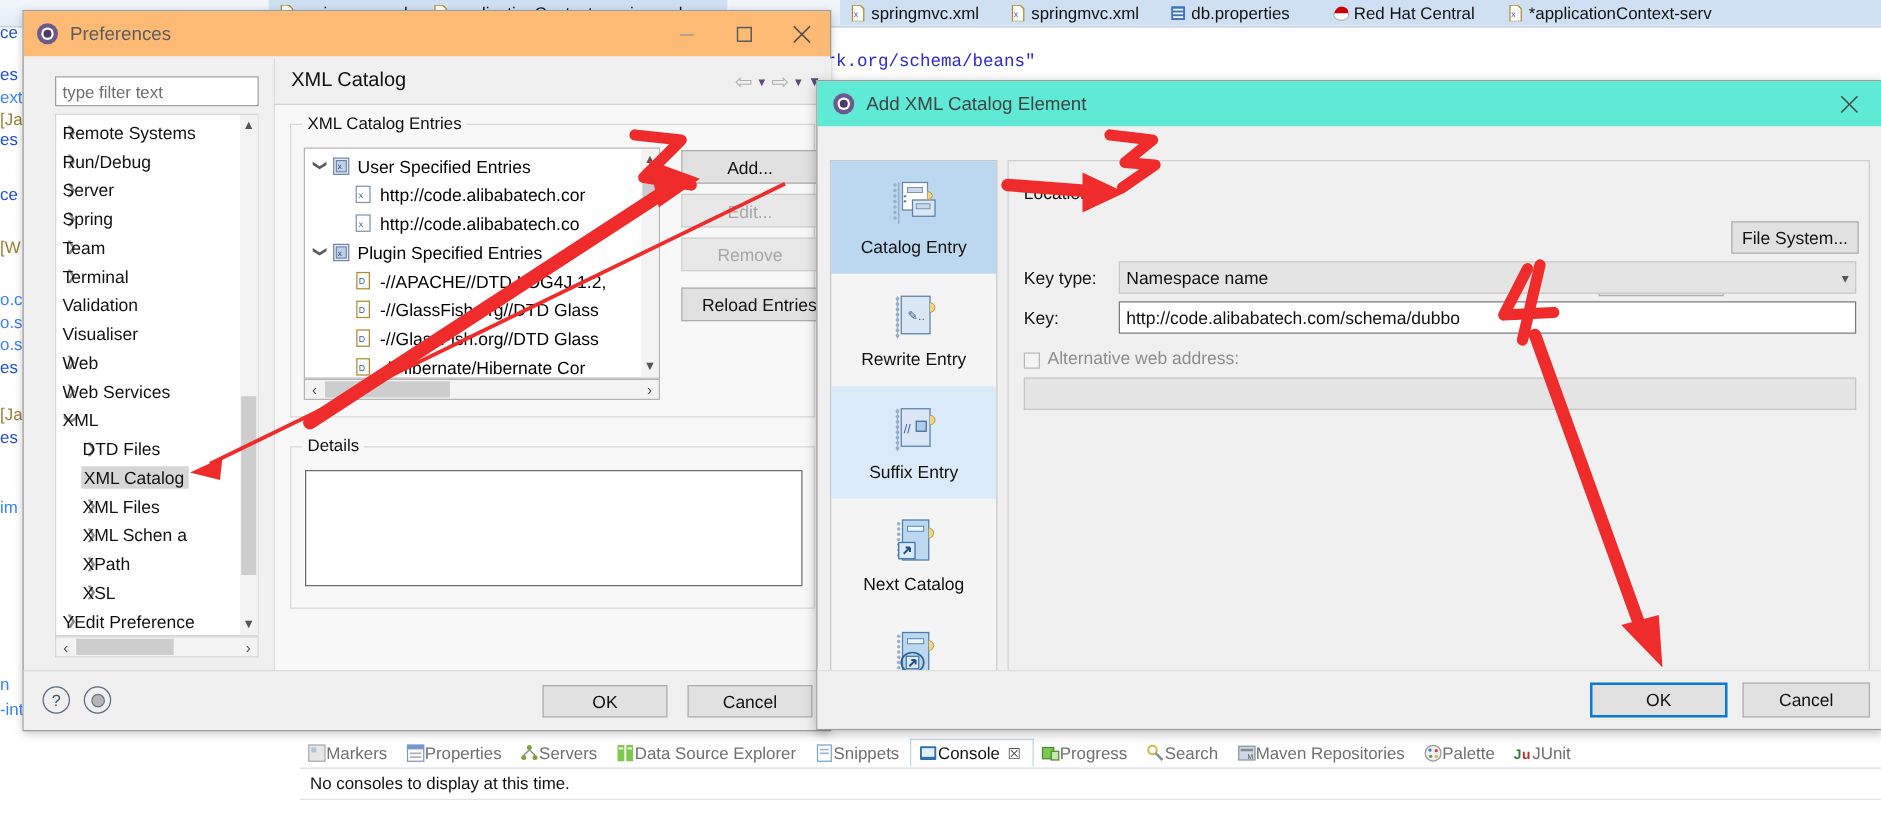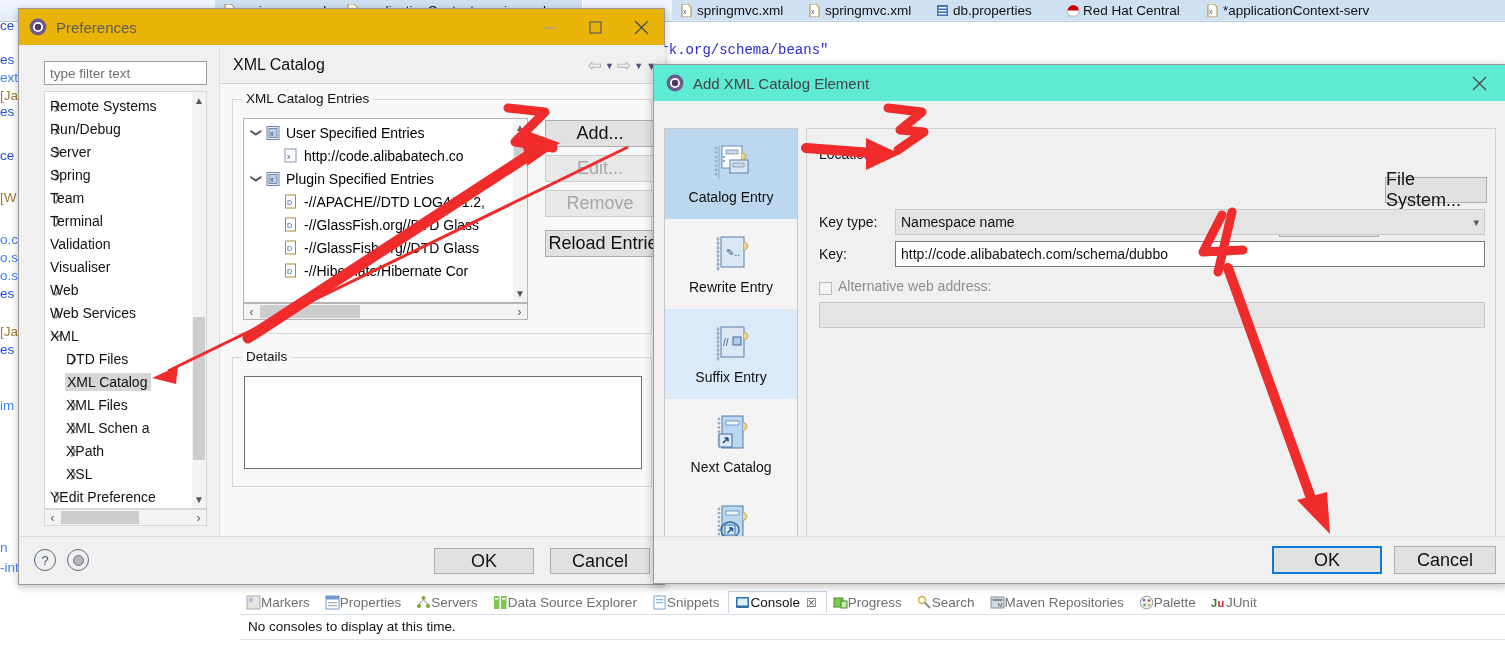--- a/index.html
+++ b/index.html
@@ -93,21 +93,21 @@
 
   
   .pref-win {
     position: absolute; left: 18px; top: 8px; width: 645px; height: 575px;
     background: #f0f0f0;
     border: 1px solid #9a9a9a;
     box-shadow: 0 2px 7px rgba(0,0,0,.25);
   }
   .pref-title {
     position: absolute; left: 0; top: 0; width: 100%; height: 36px;
-    background: #eab308;
+    background: #fdba74;
     display: flex; align-items: center;
   }
   .pref-title .ic {
     width: 18px; height: 18px; margin-left: 10px; margin-right: 9px; flex: 0 0 auto;
   }
   .pref-title .tx { font-size: 15px; color: #5c5c5c; }
   .winbtns { position: absolute; right: 0; top: 0; height: 36px; display: flex; }
   .winbtn {
     width: 46px; height: 36px; display: flex; align-items: center; justify-content: center;
     color: #5b5b5b;
@@ -187,21 +187,21 @@
   .cat-vscroll .thumb { position:absolute; left:1px; top:16px; width:12px; height:24px; background:#cdcdcd; }
   .cat-vscroll .up,.cat-vscroll .dn { position:absolute; left:0; width:14px; height:15px; display:flex;align-items:center;justify-content:center;font-size:10px;color:#555;}
   .cat-vscroll .up{top:1px;} .cat-vscroll .dn{bottom:1px;}
   .cat-hscroll { position:absolute; left:10px; top:203px; width:285px; height:17px; background:#f3f3f3; border:1px solid #b4b4b4; box-sizing:border-box;}
   .cat-hscroll .thumb{position:absolute;left:16px;top:1px;width:100px;height:13px;background:#cdcdcd;}
   .cat-hscroll .l,.cat-hscroll .r{position:absolute;top:0;width:15px;height:15px;display:flex;align-items:center;justify-content:center;font-size:12px;color:#555;}
   .cat-hscroll .l{left:0;} .cat-hscroll .r{right:0;}
 
   .btn {
     border: 1px solid #adadad; background: #e1e1e1; color: #111;
-    font-size: 18px; font-family: "Liberation Sans", sans-serif;
+    font-size: 14px; font-family: "Liberation Sans", sans-serif;
     display: flex; align-items: center; justify-content: center;
     box-sizing: border-box;
   }
   .btn.dis { color: #a6a6a6; background: #e8e8e8; border-color: #cdcdcd; }
   .btn.dflt { border: 2px solid #0a7ad8; }
 
   .details-box {
     position: absolute; left: 11px; top: 18px; width: 398px; height: 93px;
     background: #fff; border: 1px solid #6e6e6e; box-sizing: border-box;
   }
@@ -588,20 +588,28 @@
         <div class="cat-list">
           <div id="cat-rows" style="padding-top:2px;">
               <div class="cat-row" style="padding-left: 4px;">
                 <span class="arrow" style="transform: rotate(90deg);">❯</span>
                 <span class="ico"><svg width="16" height="16" viewBox="0 0 16 16">
                     <rect x="2" y="1.5" width="12" height="13" fill="#e8eef8" stroke="#6f86b0"></rect>
                     <rect x="4" y="3.5" width="8" height="9" fill="#bcd0e8" stroke="#53688c" stroke-width=".7"></rect>
                     <text x="5.2" y="10.5" font-size="6.5" fill="#2b3f66" font-family="Liberation Sans, sans-serif">x</text>
                   </svg></span>
                 <span>User Specified Entries</span>
+              </div>
+              <div class="cat-row" style="padding-left: 22px;">
+                <span class="arrow"></span>
+                <span class="ico"><svg width="15" height="15" viewBox="0 0 15 15">
+                    <rect x="2" y="1" width="11" height="13" fill="#fff" stroke="#7f93b8"></rect>
+                    <text x="4" y="10.5" font-size="7" fill="#3355aa" font-family="Liberation Sans, sans-serif">x</text>
+                  </svg></span>
+                <span>http://code.alibabatech.cor</span>
               </div>
               <div class="cat-row" style="padding-left: 22px;">
                 <span class="arrow"></span>
                 <span class="ico"><svg width="15" height="15" viewBox="0 0 15 15">
                     <rect x="2" y="1" width="11" height="13" fill="#fff" stroke="#7f93b8"></rect>
                     <text x="4" y="10.5" font-size="7" fill="#3355aa" font-family="Liberation Sans, sans-serif">x</text>
                   </svg></span>
                 <span>http://code.alibabatech.co</span>
               </div>
               <div class="cat-row" style="padding-left: 4px;">

